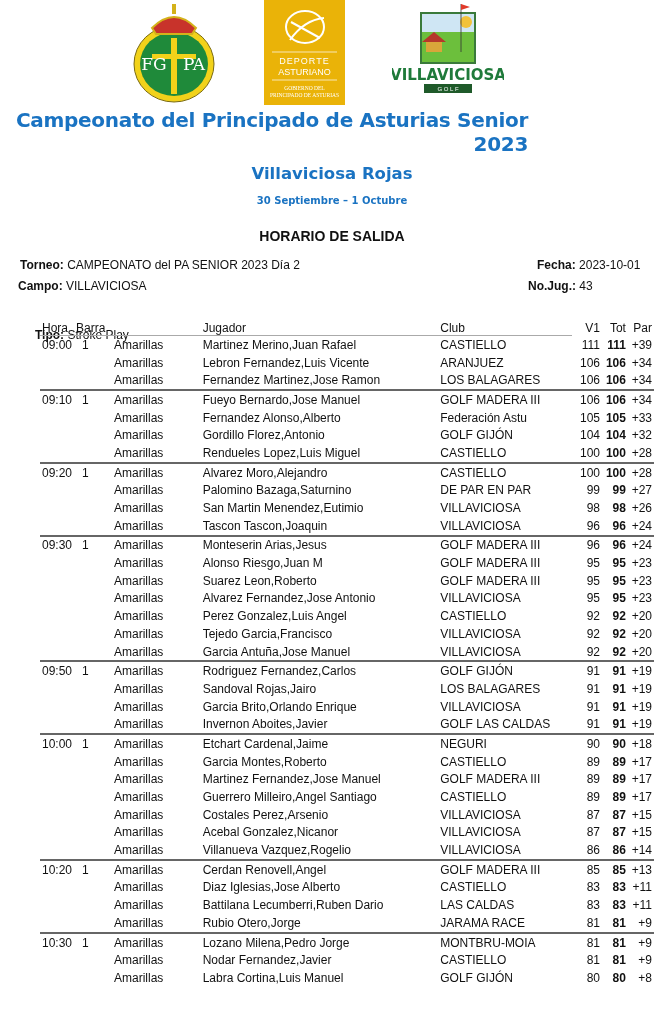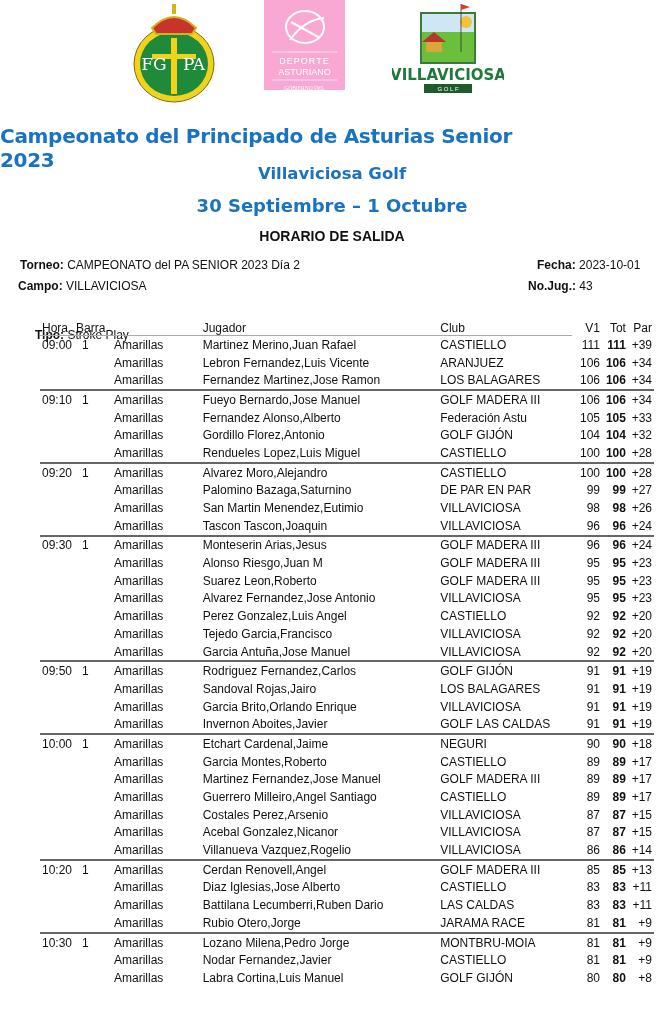--- a/index.html
+++ b/index.html
@@ -1,24 +1,24 @@
 <!DOCTYPE html>
 <html><head>
 <meta charset="utf-8">
 <style>
   html,body{margin:0;padding:0;background:#fff;}
   body{width:664px;height:1023px;overflow:hidden;position:relative;font-family:"Liberation Sans",sans-serif;color:#111;}
   .logos{position:absolute;top:0;left:0;width:664px;height:108px;}
   .logo{position:absolute;}
   #logo-fgpa{left:130px;top:2px;width:88px;height:102px;}
-  #logo-deporte{left:264px;top:0;width:81px;height:90px;background:#f9a8d4;}
+  #logo-deporte{left:264px;top:0;width:81px;height:105px;background:#eab308;}
   #logo-villa{left:392px;top:2px;width:112px;height:96px;}
-  .t1{position:absolute;top:124px;left:0;width:528px;text-align:left;color:#1a73c2;font-family:"DejaVu Sans",sans-serif;font-weight:bold;font-size:20px;letter-spacing:-0.3px;}
+  .t1{position:absolute;top:108px;left:0;width:528px;text-align:right;color:#1a73c2;font-family:"DejaVu Sans",sans-serif;font-weight:bold;font-size:20px;letter-spacing:-0.3px;}
   .t2{position:absolute;top:164px;left:0;width:664px;text-align:center;color:#1a73c2;font-family:"DejaVu Sans",sans-serif;font-weight:bold;font-size:16.5px;}
-  .t3{position:absolute;top:195px;left:0;width:664px;text-align:center;color:#1a73c2;font-family:"DejaVu Sans",sans-serif;font-weight:bold;font-size:18px;}
+  .t3{position:absolute;top:195px;left:0;width:664px;text-align:center;color:#1a73c2;font-family:"DejaVu Sans",sans-serif;font-weight:bold;font-size:10px;}
   .t4{position:absolute;top:228px;left:0;width:664px;text-align:center;font-weight:bold;font-size:14px;color:#111;}
   .meta{position:absolute;font-size:12px;}
   .meta b{font-weight:bold;}
   table{position:absolute;top:320px;left:40px;width:614px;border-collapse:collapse;font-size:12px;}
   th{font-weight:normal;text-align:left;height:15px;padding:0 2px;white-space:nowrap;}
   th.hline{border-bottom:1px solid #aaa;}
   td{height:17.7px;padding:0 2px;white-space:nowrap;}
   tr.gstart td{border-top:2px solid #666;}
   .num{text-align:right;}
   .tot{font-weight:bold;text-align:right;}
@@ -59,21 +59,21 @@
     <rect x="34" y="40" width="16" height="10" fill="#d9a63a"></rect>
     <line x1="69" y1="2" x2="69" y2="50" stroke="#333" stroke-width="0.8"></line>
     <path d="M69 2 L78 5 L69 8 Z" fill="#e03a2a"></path>
     <text x="56" y="78" font-family="DejaVu Sans, sans-serif" font-weight="bold" font-size="15" fill="#1f7a3a" text-anchor="middle">VILLAVICIOSA</text>
     <rect x="32" y="82" width="48" height="9" fill="#1f5a2a"></rect>
     <text x="56" y="89" font-family="Liberation Sans, sans-serif" font-size="6" fill="#fff" text-anchor="middle">G O L F</text>
   </svg>
 </div>
 
 <div class="t1">Campeonato del Principado de Asturias Senior 2023</div>
-<div class="t2">Villaviciosa Golf</div>
+<div class="t2">Villaviciosa Rojas</div>
 <div class="t3">30 Septiembre – 1 Octubre</div>
 <div class="t4">HORARIO DE SALIDA</div>
 
 <div class="meta" style="top:258px;left:20px;">
   <b>Torneo:</b> <span>CAMPEONATO del PA SENIOR 2023 Día 2</span>
 </div>
 <div class="meta" style="top:279px;left:18px;">
   <b>Campo:</b> <span>VILLAVICIOSA</span>
 </div>
 <div class="meta" style="top:299px;left:35px;margin-top:29px;">

